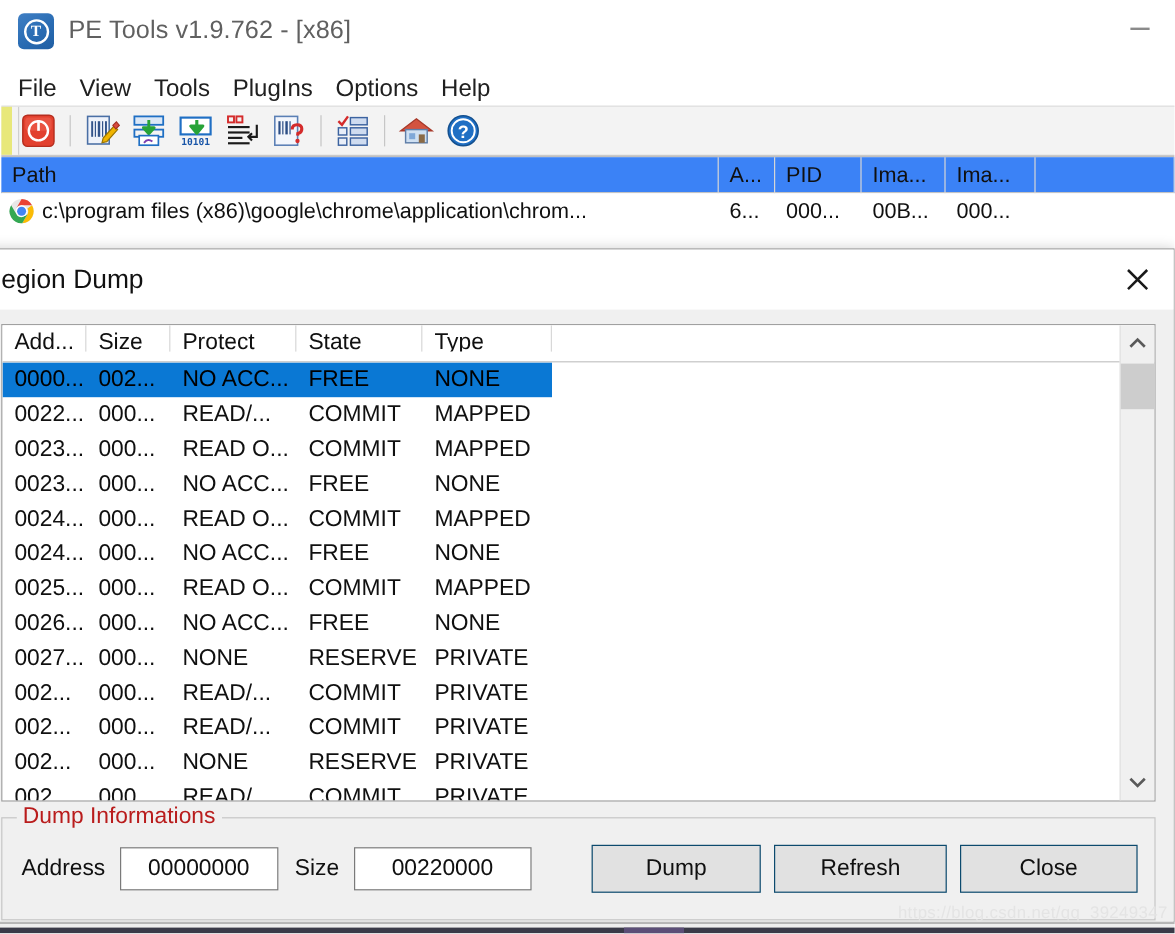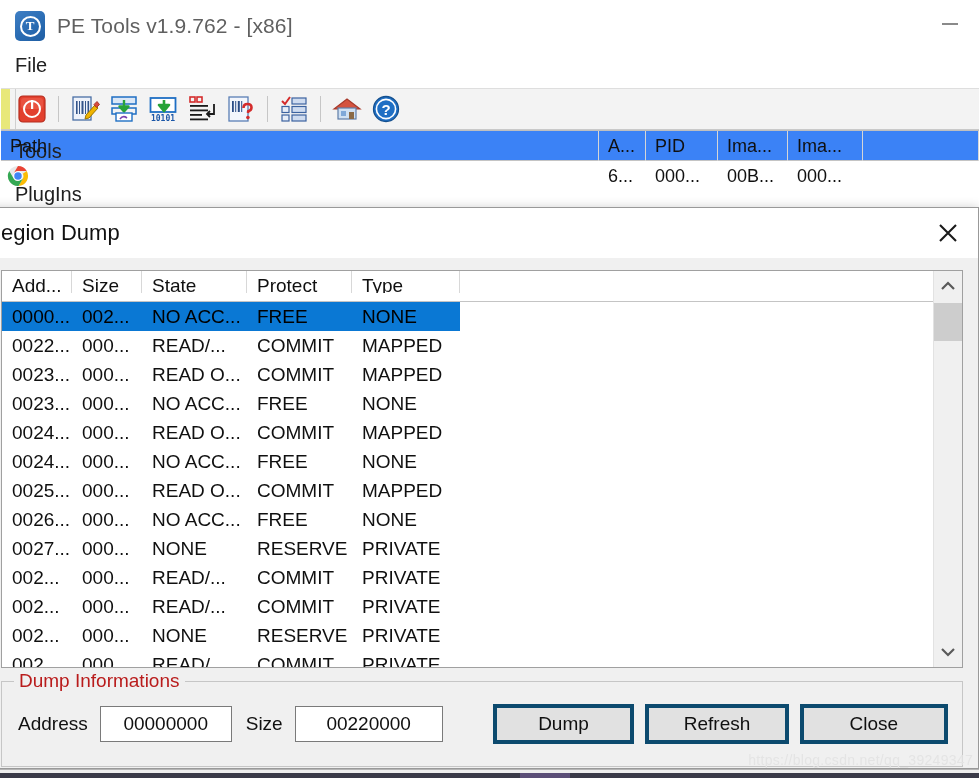--- a/index.html
+++ b/index.html
@@ -74,25 +74,24 @@
   }
   .win-min .bar {
     width: 16px; height: 2px; background: #8a8a8a;
     display: block;
   }
 
   
   .menubar {
     height: 36px;
     display: flex;
-    align-items: flex-start;
+    align-items: flex-end;
     padding-left: 14px;
     background: #ffffff;
-    gap: 16px;
-    flex-direction: column;
+    gap: 0px;
   }
   .menu-item {
     font-size: 20px;
     color: #202020;
     padding: 2px 9px 2px 0px;
     margin-right: 10px;
     white-space: nowrap;
     cursor: default;
   }
   .menu-item:last-child { margin-right: 0; }
@@ -362,21 +361,21 @@
     outline: none;
     line-height: 34px;
   }
   #addr-input { width: 132px; margin-left: 12px; }
   #size-input { width: 148px; margin-left: 12px; }
   .lbl-size { margin-left: 14px; }
 
   .btn {
     height: 40px;
     background: #e1e1e1;
-    border: 4px solid #0c4a6e;
+    border: 1px solid #0c4a6e;
     font-size: 19px;
     color: #101010;
     font-family: "Liberation Sans", sans-serif;
     cursor: default;
     display: flex; align-items: center; justify-content: center;
   }
   .btn-dump    { width: 148px; margin-left: 50px; }
   .btn-refresh { width: 150px; margin-left: 11px; }
   .btn-close   { width: 155px; margin-left: 11px; }
 
@@ -558,20 +557,21 @@
       <div class="proc-row">
         <div class="col c-path">
           <svg class="chrome-icon" viewBox="0 0 24 24">
             <circle cx="12" cy="12" r="11" fill="#e8e8e8"></circle>
             <path d="M12 1 A11 11 0 0 1 21.5 6.5 L12 6.5 A5.5 5.5 0 0 0 7.2 9.3 Z" fill="#ea4335"></path>
             <path d="M21.5 6.5 A11 11 0 0 1 12.6 23 L17.2 15 A5.5 5.5 0 0 0 17.3 9.5 Z" fill="#fbbc05"></path>
             <path d="M12.6 23 A11 11 0 0 1 2.5 6.5 L7.2 14.6 A5.5 5.5 0 0 0 12 17.5 L17.2 15 Z" fill="#34a853"></path>
             <circle cx="12" cy="12" r="5.3" fill="#ffffff"></circle>
             <circle cx="12" cy="12" r="4.1" fill="#4285f4"></circle>
           </svg>
+          <span>c:\program files (x86)\google\chrome\application\chrom...</span>
         </div>
         <div class="col c-a">6...</div>
         <div class="col c-pid">000...</div>
         <div class="col c-ima1">00B...</div>
         <div class="col c-ima2">000...</div>
         <div class="col c-rest"></div>
       </div>
     </div>
   </div>
 
@@ -586,22 +586,22 @@
       </div>
     </div>
 
     <div class="dlg-body">
 
       <div class="region-panel">
 
         <div class="rg-header">
           <div class="cell k-addr">Add...</div>
           <div class="cell k-size">Size</div>
+          <div class="cell k-protect">Protect</div>
           <div class="cell k-state">State</div>
-          <div class="cell k-protect">Protect</div>
           <div class="cell k-type">Type</div>
         </div>
 
         <div class="rg-rows" id="region-rows">
             <div class="rg-row selected">
               <div class="cell k-addr">0000...</div>
               <div class="cell k-size">002...</div>
               <div class="cell k-protect">NO ACC...</div>
               <div class="cell k-state">FREE</div>
               <div class="cell k-type">NONE</div>

